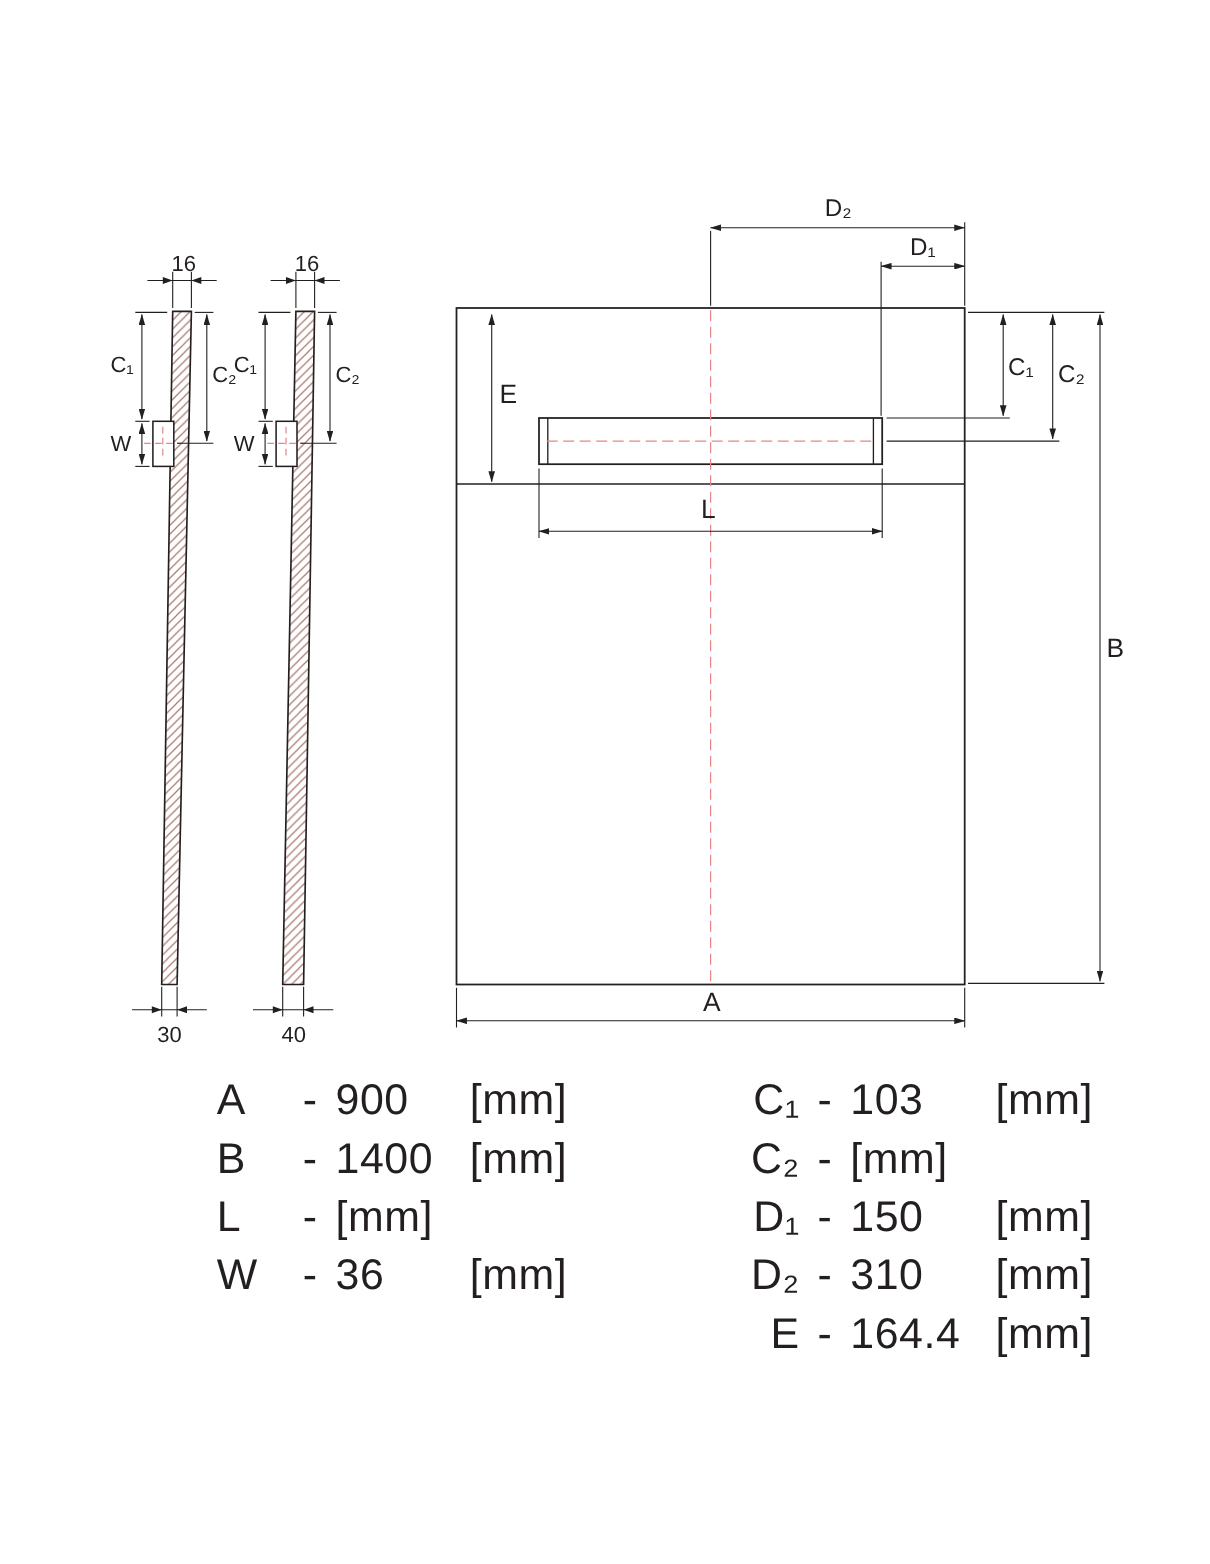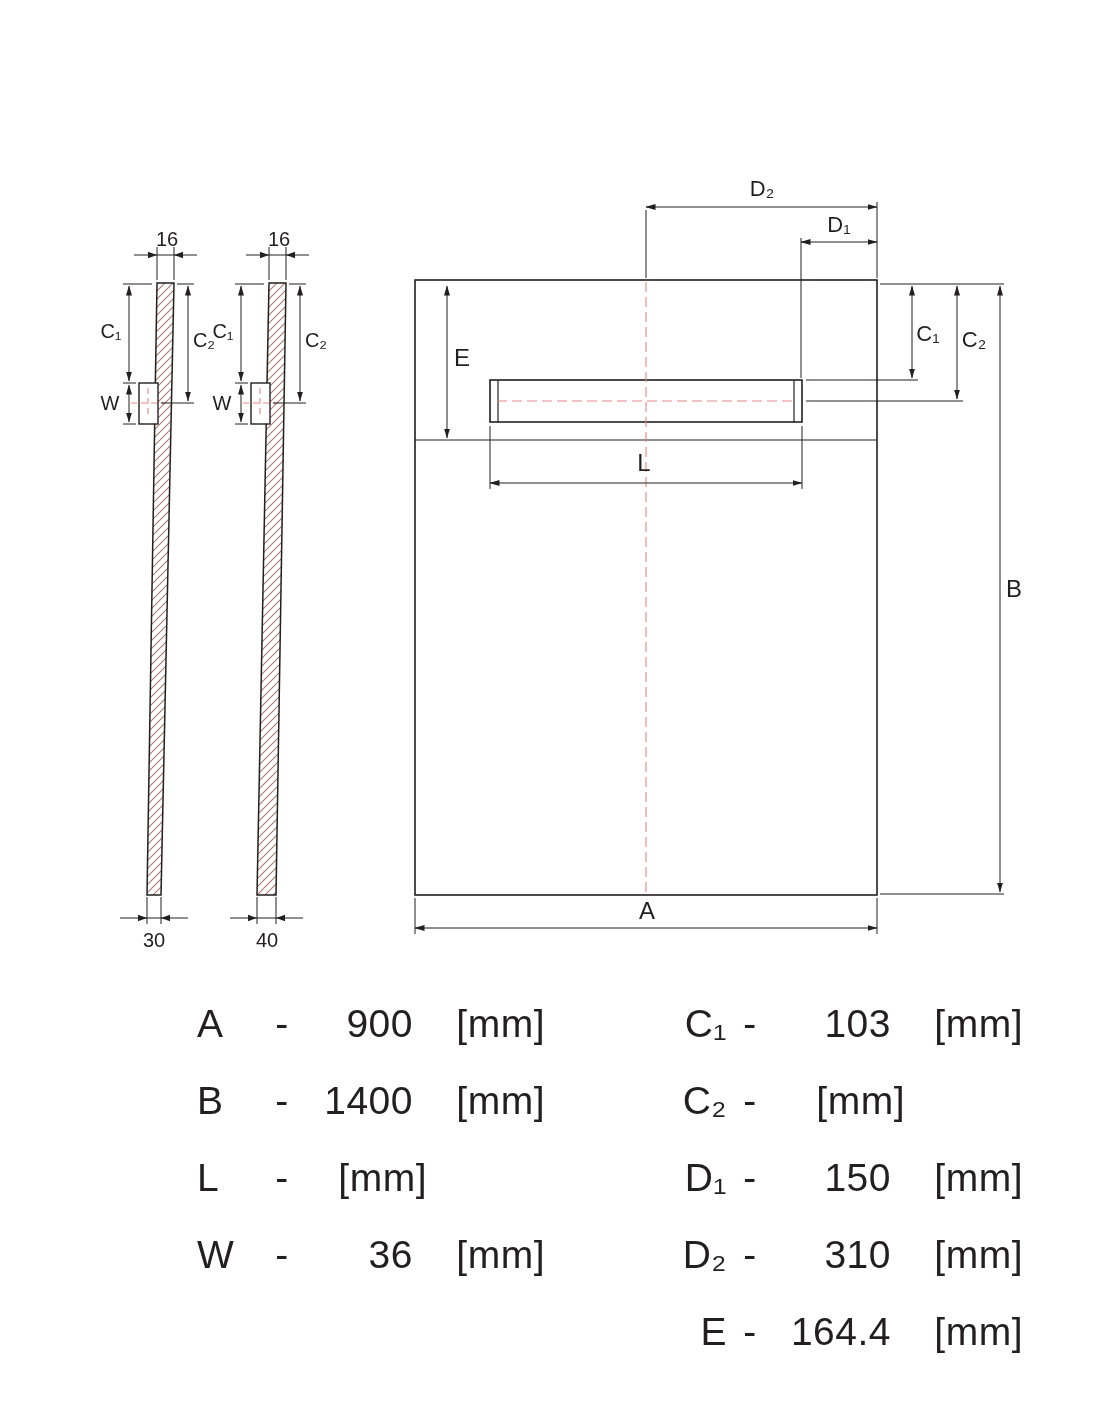--- a/index.html
+++ b/index.html
@@ -26,22 +26,22 @@
   
   .dims {
     display:flex; gap:118px; margin:14px 0 0 197px;
     font-size:39px; letter-spacing:0.5px; color:#231f20;
   }
   .drow { display:grid; grid-template-columns:62px 46px 122px 118px; align-items:baseline; line-height:53px; }
   .dims-col.right .drow { grid-template-columns:64px 46px 132px 118px; }
   .dlbl  { text-align:left; white-space:nowrap; }
   .dims-col.right .dlbl { text-align:right; }
   .ddash { text-align:center; }
-  .dval  { text-align:right; padding-right:14px; }
-  .dunit { text-align:right;margin-top:24px; }
+  .dval  { text-align:left; padding-right:14px; }
+  .dunit { text-align:left; }
 </style>
 </head>
 <body>
 
 <div class="page">
 
   <svg width="1100" height="955" viewBox="0 0 1100 955">
     <defs>
       <pattern id="hatch" patternUnits="userSpaceOnUse" width="8" height="8">
         <path d="M-2,10 L10,-2 M-2,2 L2,-2 M6,10 L10,6" stroke-width="1.1" fill="none" stroke="#a87b72"></path>

